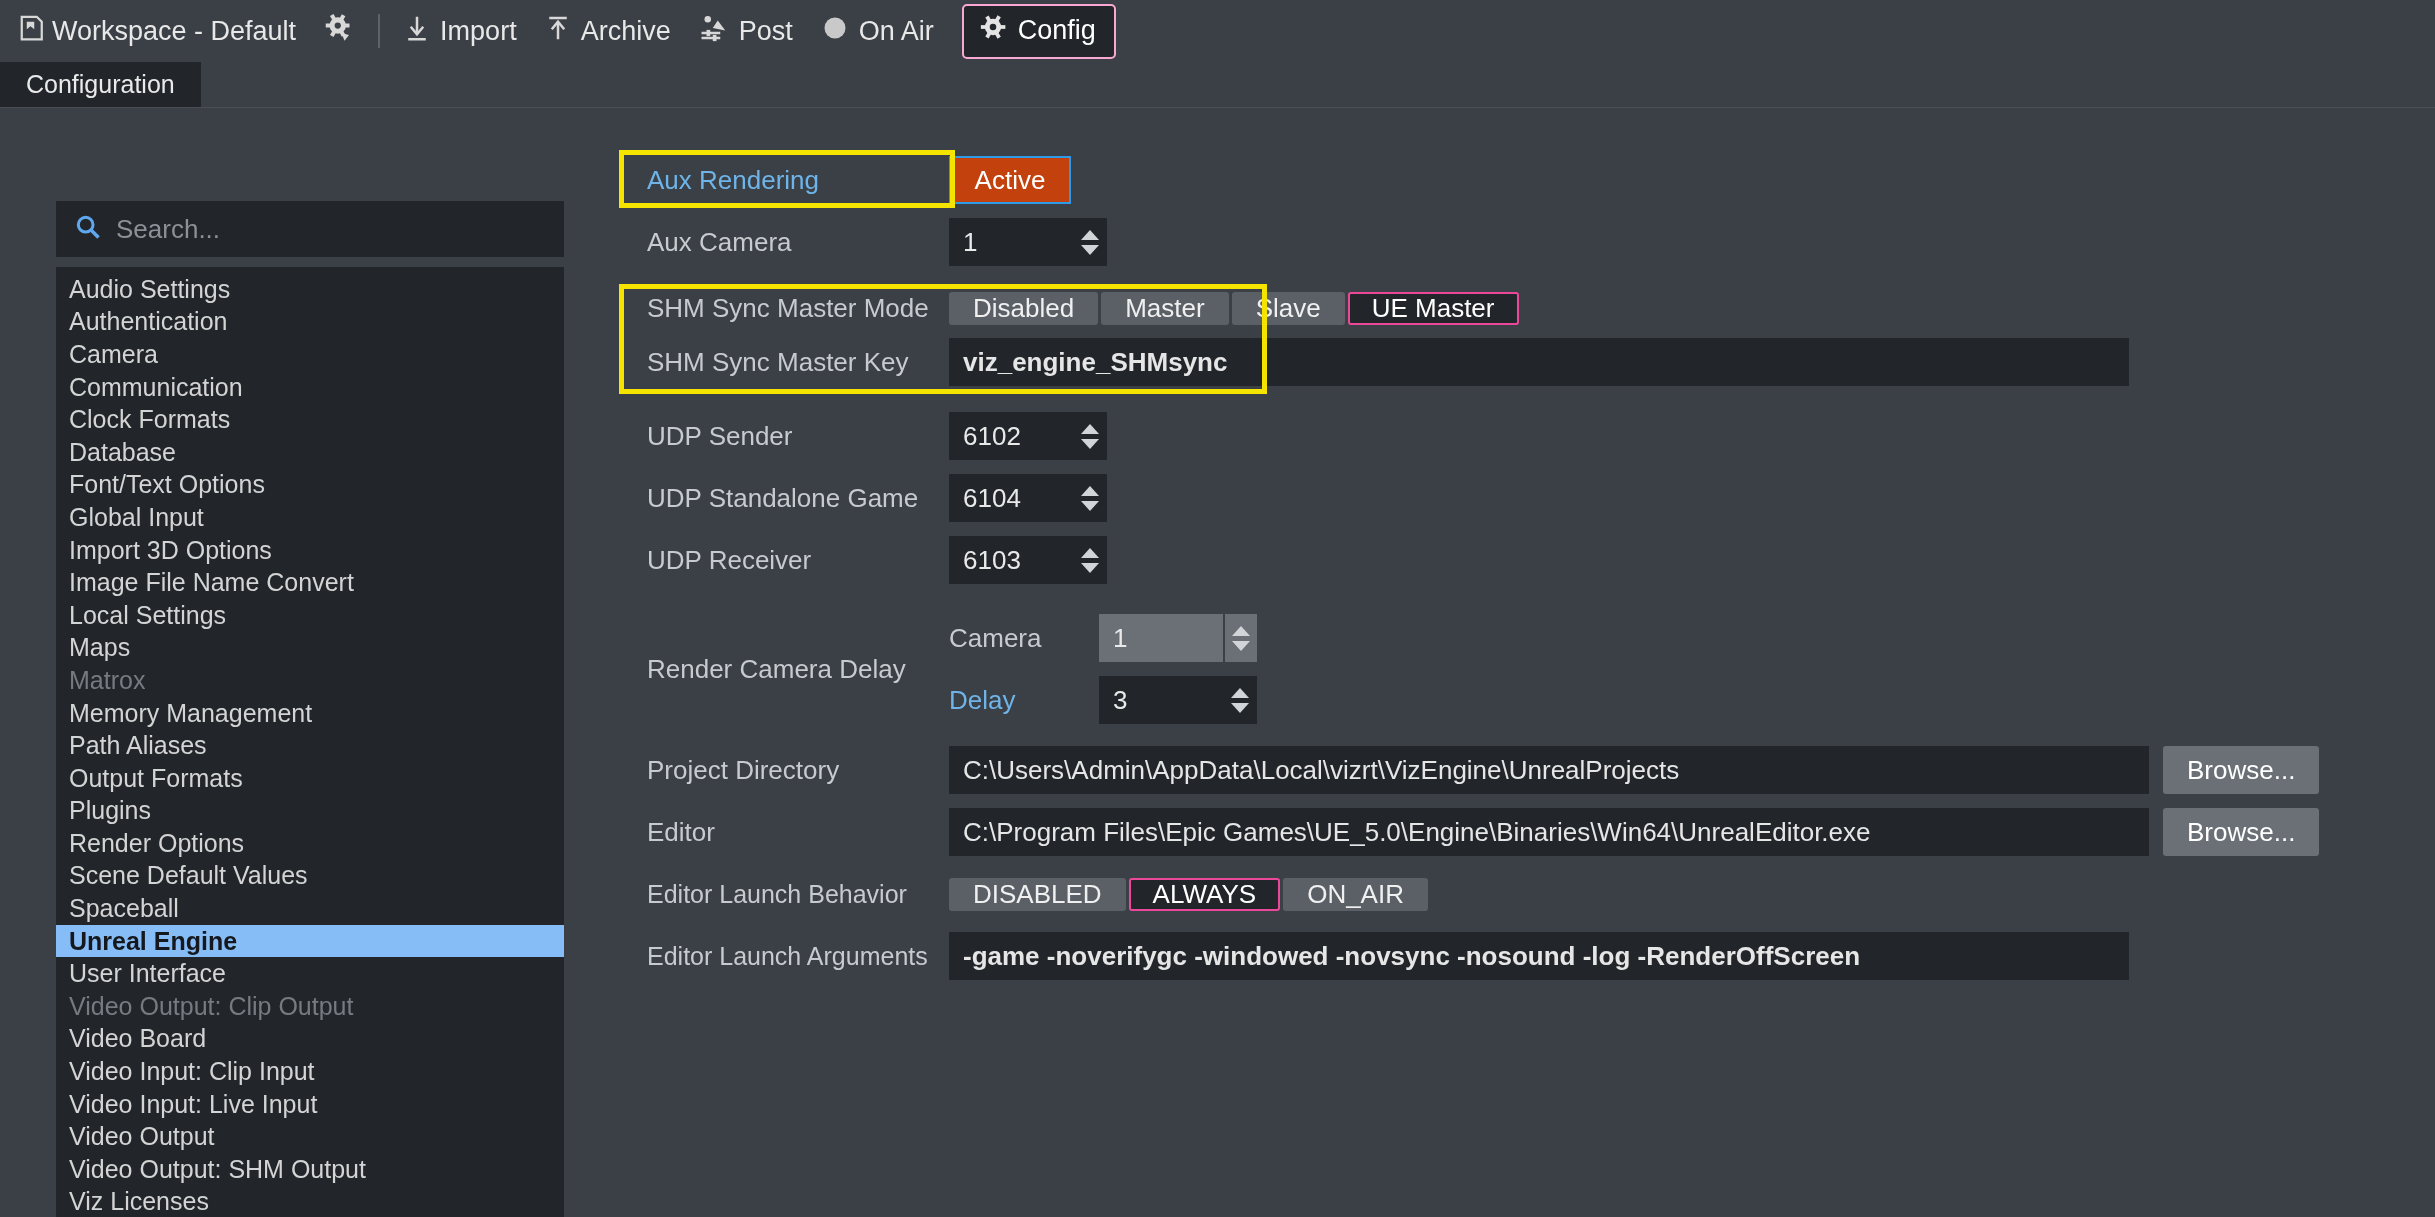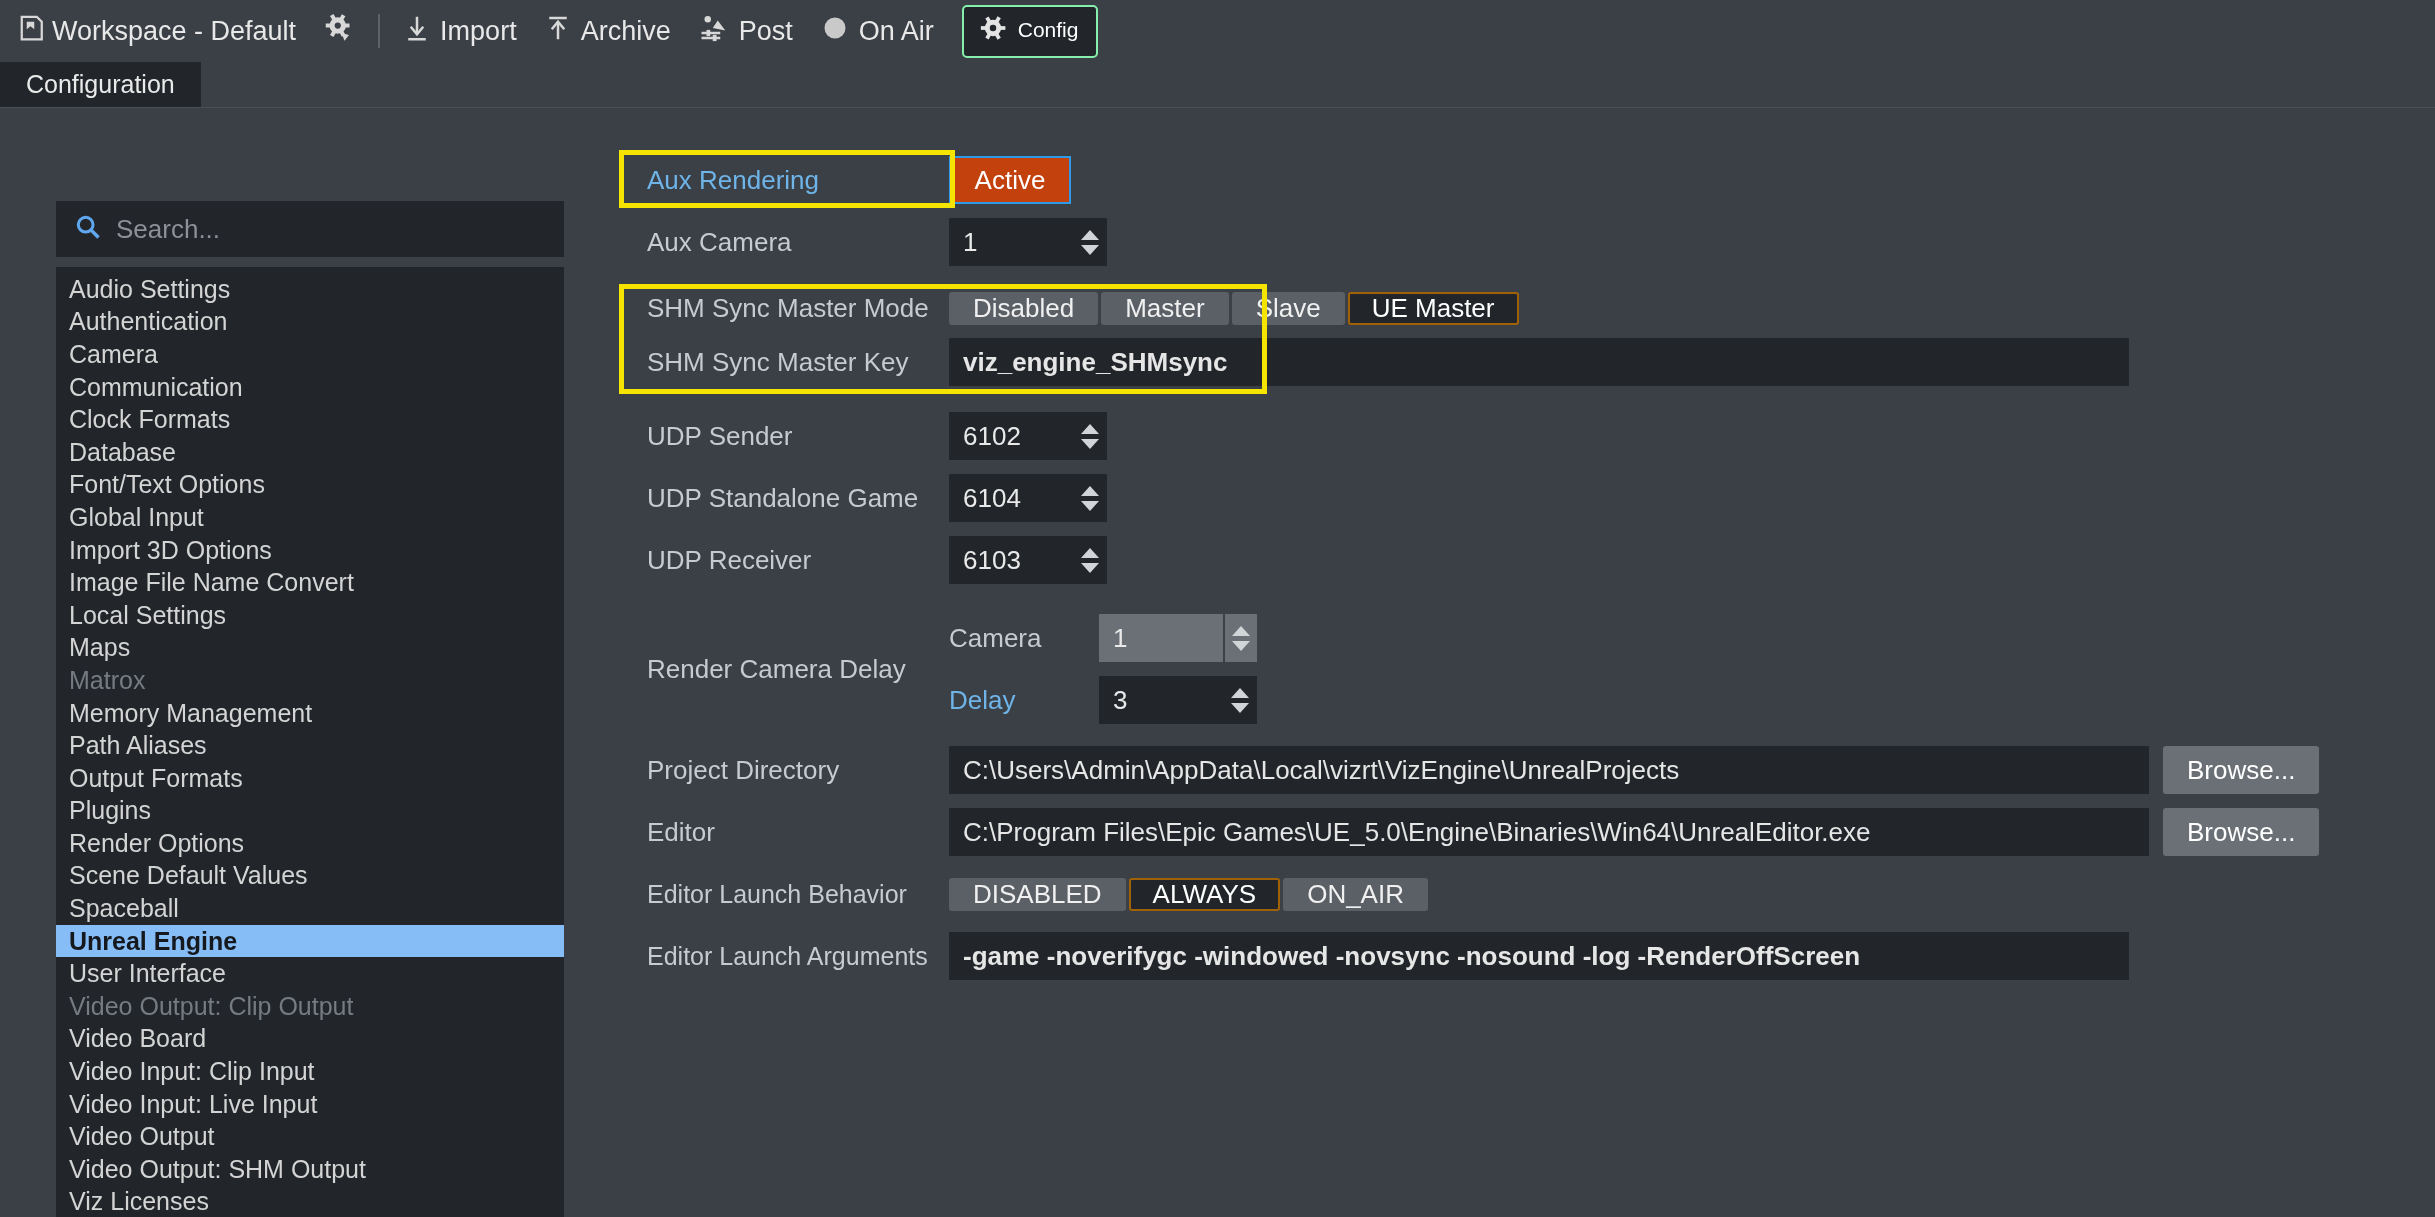--- a/index.html
+++ b/index.html
@@ -29,25 +29,25 @@
     white-space: nowrap;
   }
   .tb-item.ws { padding-left: 4px; gap: 4px; }
   .tb-sep {
     width: 2px; height: 34px;
     background: #5d6268;
     margin: 0 10px;
   }
   .tb-btn-config {
     display: flex; align-items: center; gap: 11px;
-    border: 2px solid #86efac;
+    border: 2px solid #f9a8d4;
     border-radius: 5px;
     background: #22262b;
     color: #ffffff;
-    font-size: 21px;
+    font-size: 27px;
     padding: 7px 18px 9px 15px;
     margin-left: 14px;
   }
   .ico { display: inline-block; flex: 0 0 auto; }
 
   
   .tabstrip {
     height: 46px;
     background: #3b4046;
     display: flex;
@@ -173,21 +173,21 @@
     color: #f0f0f0;
     font-size: 26px;
     height: 33px;
     display: flex; align-items: center; justify-content: center;
     padding: 0 22px;
     border: 2px solid transparent;
     border-radius: 3px;
   }
   .seg.active {
     background: #22262b;
-    border: 2px solid #a16207;
+    border: 2px solid #ec4899;
     color: #ffffff;
   }
 
   .textfield {
     background: #22262b;
     color: #e6e6e6;
     font-size: 26px;
     height: 48px;
     display: flex; align-items: center;
     padding-left: 14px;

